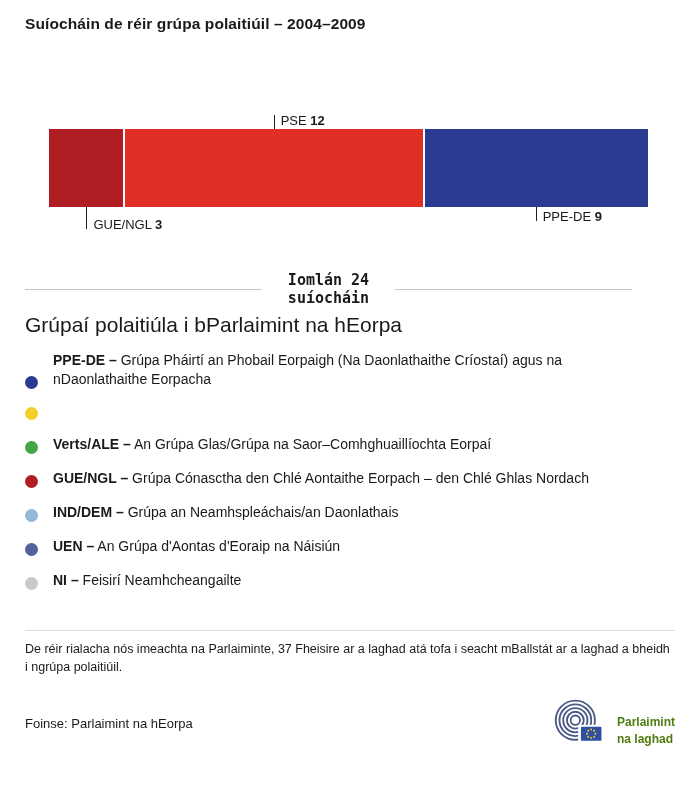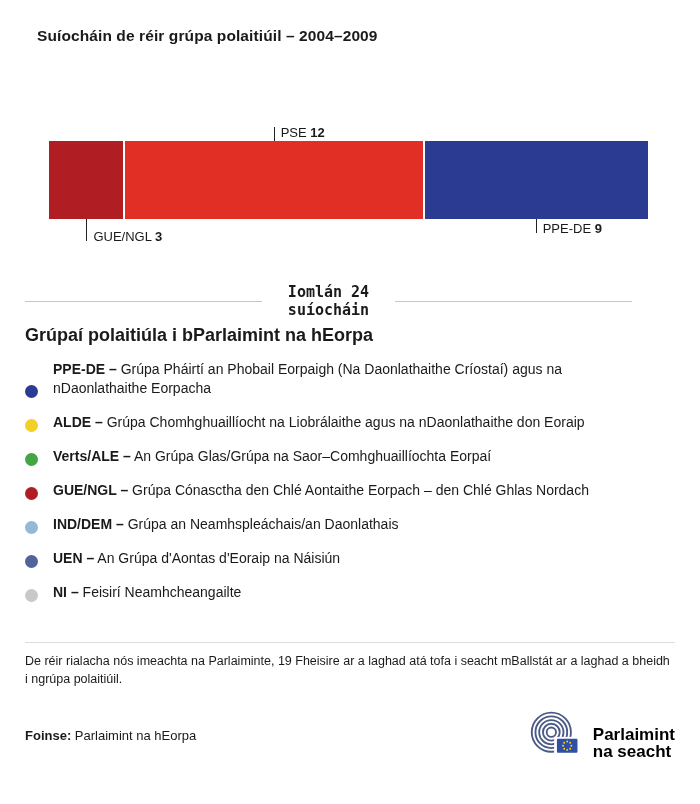--- a/index.html
+++ b/index.html
@@ -7,21 +7,21 @@
     position: relative;
     width: 700px;
     min-height: 804px;
     box-sizing: border-box;
     background: #ffffff;
     font-family: "Liberation Sans", sans-serif;
     color: #1a1a1a;
     overflow: hidden;
   }
   .header { padding: 15px 25px 0 25px; }
-  .title { margin: 12px; font-size: 15.5px; font-weight: 700; letter-spacing: 0.1px; }
+  .title { margin: 0; font-size: 15.5px; font-weight: 700; letter-spacing: 0.1px; }
   .subtitle { margin-top: 14px; padding-left: 2px; font-size: 15px; color: #4d4d4d; }
 
   
   .chart { position: relative; margin: 82px 52px 0 49px; padding-top: 14px; height: 106px; }
   .bar { display: flex; gap: 2px; height: 78px; }
   .seg { height: 100%; }
   .marker { position: absolute; width: 0; border-left: 1px solid #222; }
   .marker.above { top: 0; height: 14px; }
   .marker.below { top: 92px; }
   .marker.len-long { height: 22px; }
@@ -34,35 +34,35 @@
   
   .total-row { display: flex; align-items: center; margin: 36px 68px 0 25px; }
   .hline { flex: 1; height: 1px; background: #c6c6c6; }
   .total-text {
     padding: 0 26px;
     font-family: "DejaVu Sans Mono", monospace;
     font-size: 15px; font-weight: 700; line-height: 18px;
   }
 
   
-  .legend-heading { margin: 6px 25px 0 25px; font-size: 18px; font-weight: 700; }
+  .legend-heading { margin: 6px 25px 0 25px; font-size: 21px; font-weight: 400; }
   .legend { margin: 14px 25px 0 25px; }
   .litem { display: flex; align-items: flex-end; margin-bottom: 15px; }
   .dot { flex: 0 0 13px; width: 13px; height: 13px; border-radius: 50%; margin: 3px 15px 0 0; }
   .ltext { font-size: 14px; line-height: 19px; max-width: 605px; }
   .ltext b { font-weight: 700; }
 
   
   .rule { border-top: 1px solid #dcdcdc; margin: 40px 25px 0 25px; }
   .note { margin: 9px 25px 0 25px; font-size: 12.5px; line-height: 18px; max-width: 660px; }
   .bottom-row { display: flex; justify-content: space-between; align-items: center; margin: 22px 25px 0 25px; }
   .source { font-size: 13px; }
-  .source b { font-weight: 700; }
+  .source b { font-weight: 400; }
   .logo { display: flex; align-items: center; gap: 9px; }
-  .logo-text { font-size: 17px; font-weight: 700; color: #000000; line-height: 17px; margin-top: 16px; }
+  .logo-text { font-size: 12px; font-weight: 700; color: #4d7c0f; line-height: 17px; margin-top: 16px; }
 </style>
 </head>
 <body>
 
 <div class="page">
 
   <div class="header">
     <h1 class="title">Suíocháin de réir grúpa polaitiúil – 2004–2009</h1>
   </div>
 
@@ -97,21 +97,20 @@
 
   <h2 class="legend-heading">Grúpaí polaitiúla i bParlaimint na hEorpa</h2>
 
   <div class="legend">
     <div class="litem">
       <span class="dot" style="background: rgb(43, 59, 145);"></span>
       <span class="ltext"><b>PPE-DE –</b> <span>Grúpa Pháirtí an Phobail Eorpaigh (Na Daonlathaithe Críostaí) agus na nDaonlathaithe Eorpacha</span></span>
     </div>
     <div class="litem">
       <span class="dot" style="background: rgb(242, 208, 41);"></span>
-      <span class="ltext"><b>ALDE –</b> <span>Grúpa Chomhghuaillíocht na Liobrálaithe agus na nDaonlathaithe don Eoraip</span></span>
     </div>
     <div class="litem">
       <span class="dot" style="background: rgb(67, 165, 70);"></span>
       <span class="ltext"><b>Verts/ALE –</b> <span>An Grúpa Glas/Grúpa na Saor–Comhghuaillíochta Eorpaí</span></span>
     </div>
     <div class="litem">
       <span class="dot" style="background: rgb(176, 30, 36);"></span>
       <span class="ltext"><b>GUE/NGL –</b> <span>Grúpa Cónasctha den Chlé Aontaithe Eorpach – den Chlé Ghlas Nordach</span></span>
     </div>
     <div class="litem">
@@ -122,21 +121,21 @@
       <span class="dot" style="background: rgb(82, 98, 155);"></span>
       <span class="ltext"><b>UEN –</b> <span>An Grúpa d'Aontas d'Eoraip na Náisiún</span></span>
     </div>
     <div class="litem">
       <span class="dot" style="background: rgb(201, 201, 201);"></span>
       <span class="ltext"><b>NI –</b> <span>Feisirí Neamhcheangailte</span></span>
     </div>
   </div>
 
   <div class="rule"></div>
-  <p class="note">De réir rialacha nós imeachta na Parlaiminte, 19 Fheisire ar a laghad atá tofa i seacht mBallstát ar a laghad a bheidh i ngrúpa polaitiúil.</p>
+  <p class="note">De réir rialacha nós imeachta na Parlaiminte, 37 Fheisire ar a laghad atá tofa i seacht mBallstát ar a laghad a bheidh i ngrúpa polaitiúil.</p>
 
   <div class="bottom-row">
     <div class="source">
       <b>Foinse:</b>
       <span>Parlaimint na hEorpa</span>
     </div>
     <div class="logo">
       <svg width="56" height="48" viewBox="0 0 60 50">
         <g fill="none" stroke="#4a5a85" stroke-width="2">
           <circle cx="25" cy="22" r="5"></circle>
@@ -155,18 +154,18 @@
             <circle cx="45.2" cy="39.7" r="1"></circle>
             <circle cx="42" cy="41.0" r="1"></circle>
             <circle cx="38.8" cy="39.7" r="1"></circle>
             <circle cx="37.5" cy="36.5" r="1"></circle>
             <circle cx="38.8" cy="33.3" r="1"></circle>
           </g>
         </g>
       </svg>
       <div class="logo-text">
         <div>Parlaimint</div>
-        <div>na seacht</div>
+        <div>na laghad</div>
       </div>
     </div>
   </div>
 
 </div>
 
 </body></html>

